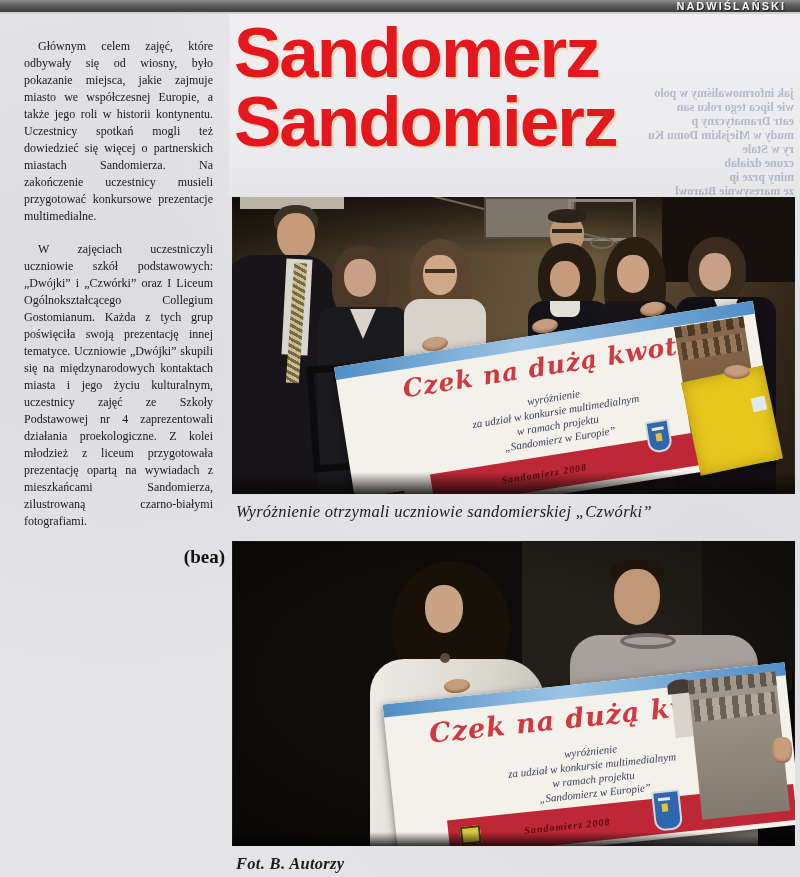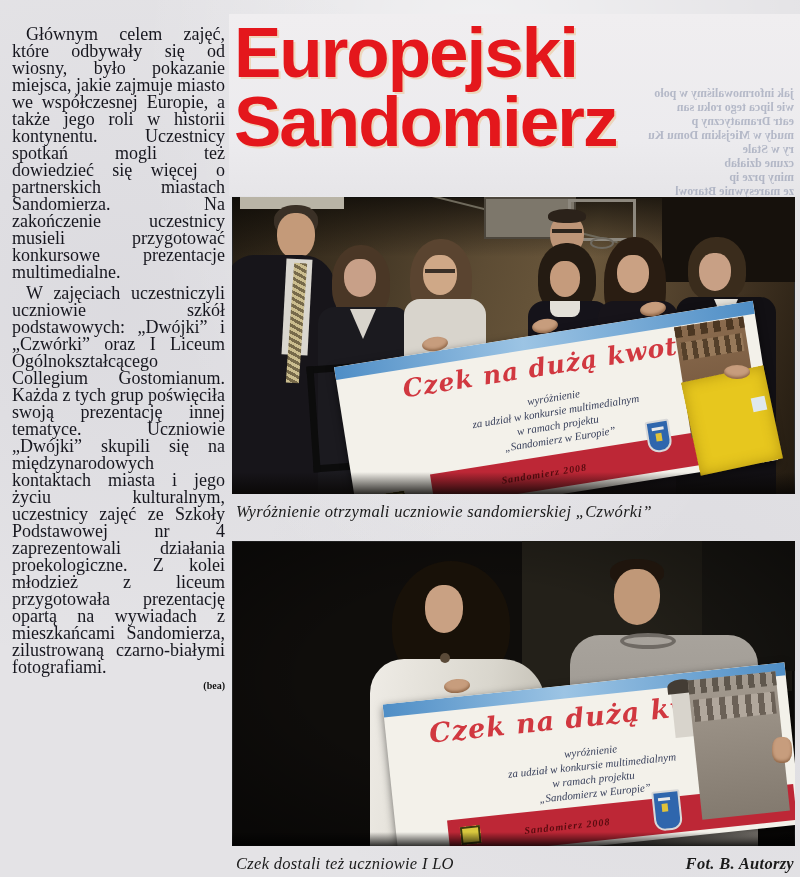--- a/index.html
+++ b/index.html
@@ -43,25 +43,25 @@
   }
   .ghost div{white-space:nowrap;}
   
   .leftcol{position:absolute;left:8px;top:22px;width:221px;height:855px;overflow:hidden;}
   .lead{
     font-family:"DejaVu Sans",sans-serif;font-weight:bold;
     font-size:15.6px;line-height:19.2px;text-align:justify;text-indent:14px;
     color:#13132b;margin:0 0 24px 0;
   }
   .para{
-    font-size:18px;line-height:17px;text-align:justify;text-indent:14px;
-    color:#16161e;margin:4px;
+    font-size:12px;line-height:17px;text-align:justify;text-indent:14px;
+    color:#16161e;margin:16px;
   }
   .byline{
-    font-size:10px;font-weight:bold;text-align:right;margin-top:0;padding-right:4px;color:#111;
+    font-size:19px;font-weight:bold;text-align:right;margin-top:0;padding-right:4px;color:#111;
   }
   
   .photo{position:absolute;overflow:hidden;box-shadow:0 0 0 1px #2a2a2a inset;}
   .photo *{position:absolute;}
   .caption{
     position:absolute;left:236px;width:558px;
     font-style:italic;font-size:16.5px;color:#1b1b1b;letter-spacing:0.3px;
   }
   .caption-row{display:flex;justify-content:space-between;}
   
@@ -112,24 +112,27 @@
     background:repeating-linear-gradient(90deg,#5f574d 0 6px,transparent 6px 12px);}
   .tower2:after{content:"";position:absolute;left:3px;right:3px;top:20px;height:22px;
     background:repeating-linear-gradient(90deg,#6b6157 0 6px,#b1a79c 6px 13px);}
   .hand{width:26px;height:14px;border-radius:50%;background:#c79d7d;box-shadow:inset 0 -2px 3px rgba(90,50,20,.5);}
 </style>
 </head>
 <body>
 
 <div id="page">
 
+  <div class="topbar">
+    <span>NADWIŚLAŃSKI</span>
+  </div>
 
   <div class="headline-bg"></div>
   <div class="headline">
-    <div>Europejski</div>
+    <div>Sandomerz</div>
     <div>Sandomierz</div>
   </div>
 
   <div class="ghost">
     <div>jak informowaliśmy w poło</div>
     <div>wie lipca tego roku san</div>
     <div>eatr Dramatyczny p</div>
     <div>mudy w Miejskim Domu Ku</div>
     <div>ry w Stale</div>
     <div>czune działab</div>
@@ -250,17 +253,16 @@
       <div class="tower2" style="right:10px;top:8px;width:88px;height:140px;"></div>
     </div>
 
     <div class="hand" style="left:212px;top:138px;transform:rotate(-6deg);"></div>
     <div class="hand" style="left:540px;top:196px;width:20px;height:26px;border-radius:40%;"></div>
 
     <div style="left:0;right:0;bottom:0;height:14px;background:linear-gradient(0deg,rgba(0,0,0,0.8),rgba(0,0,0,0));"></div>
   </div>
 
   <div class="caption caption-row" style="top:854px;">
-    <span>Czek dostali też uczniowie I LO</span>
     <span style="font-weight:bold;">Fot. B. Autorzy</span>
   </div>
 
 </div>
 
 </body></html>

